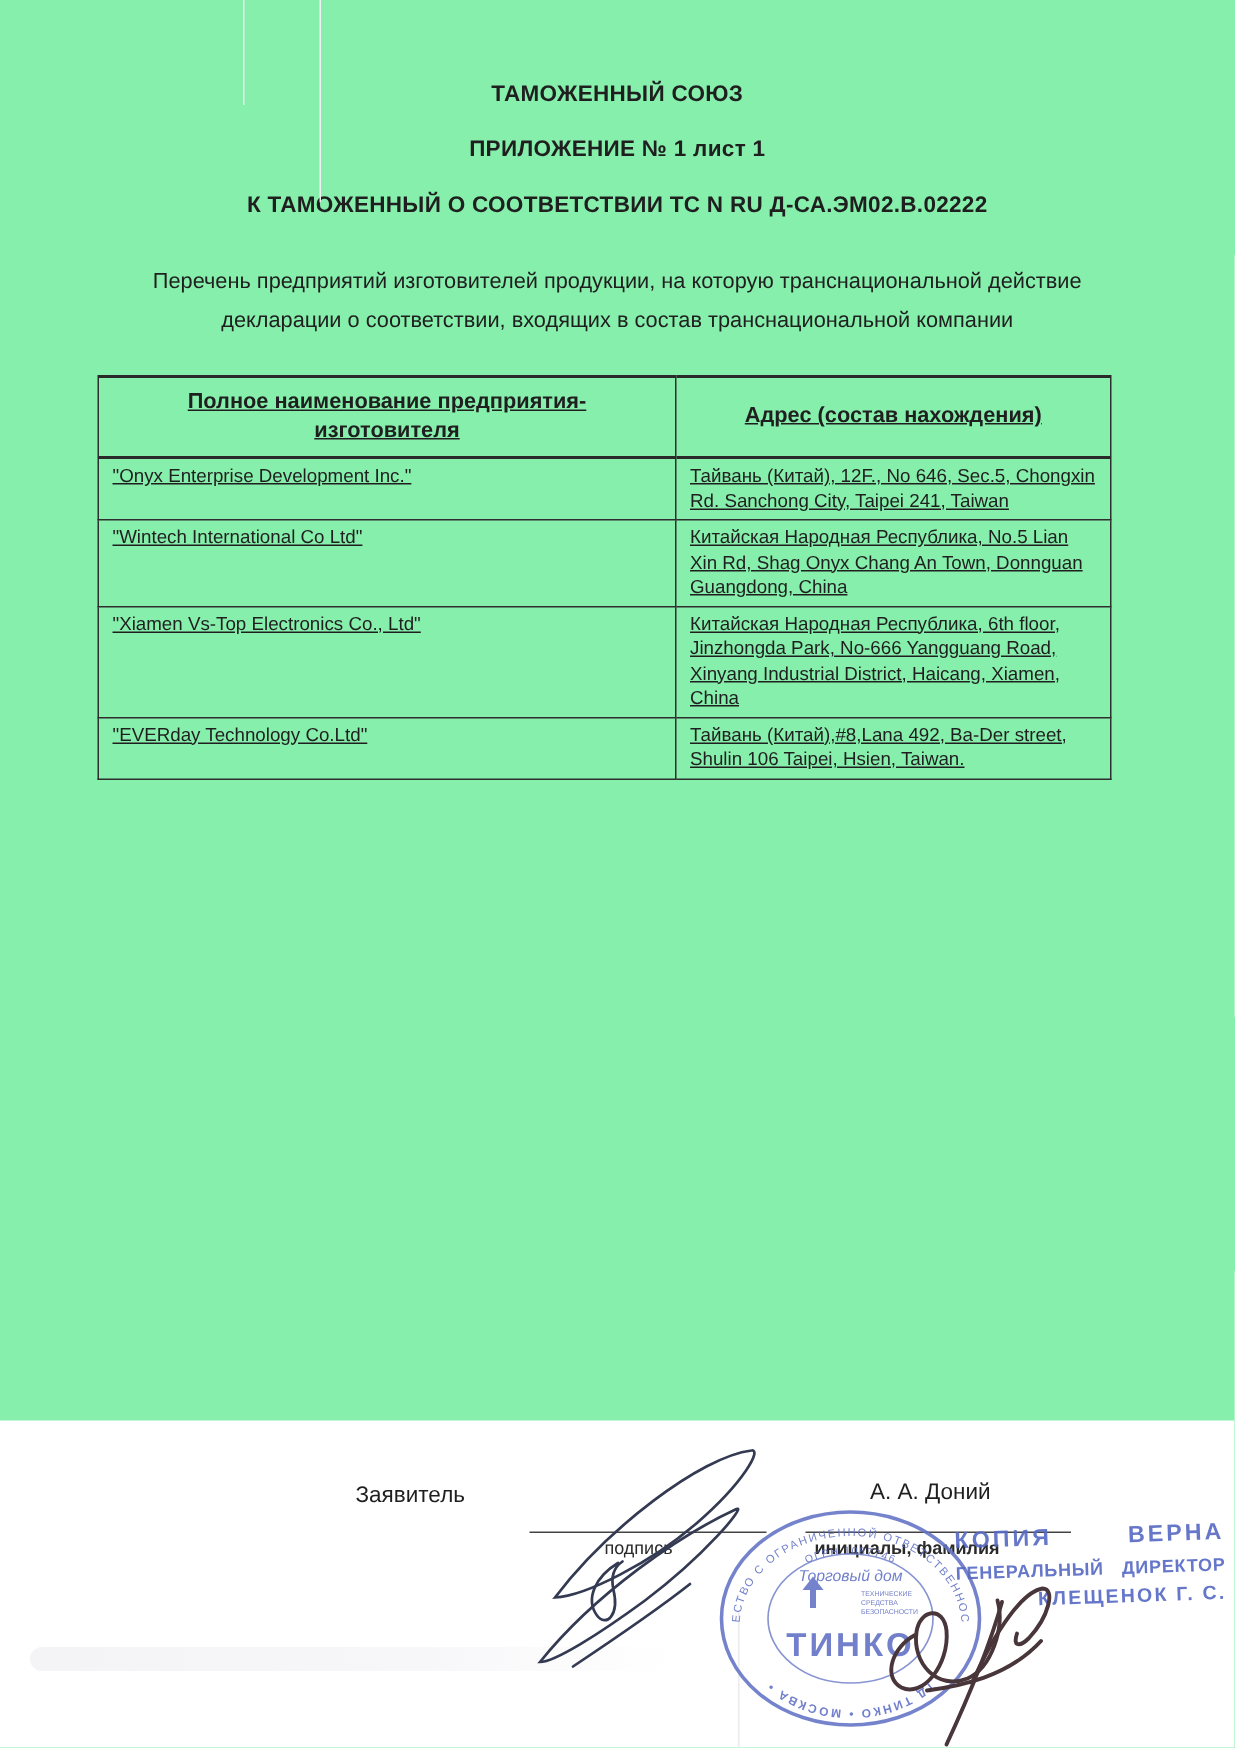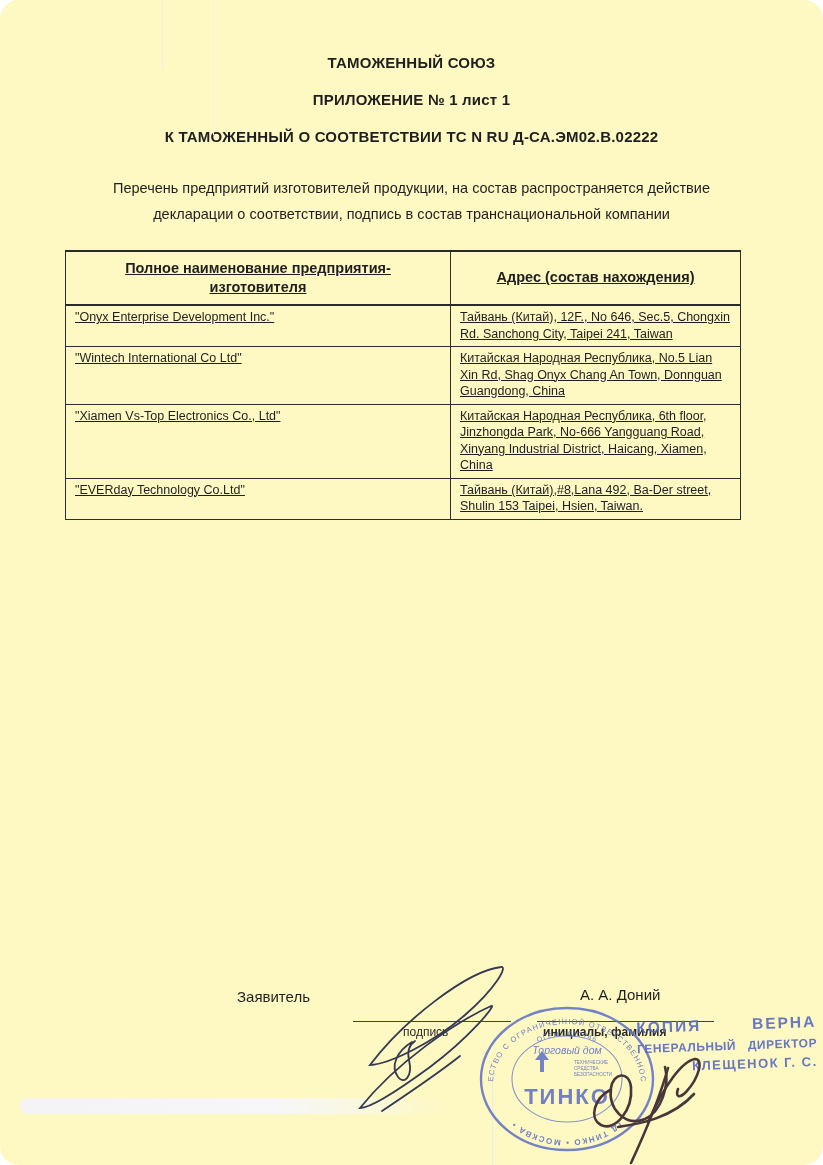--- a/index.html
+++ b/index.html
@@ -4,21 +4,21 @@
 <style>
   html,body{margin:0;padding:0;}
   body{
     width:823px;height:1165px;
     background:#ffffff;
     font-family:"Liberation Sans", sans-serif;
     color:#1f1f1f;
     position:relative;
     overflow:hidden;
   }
-  .page{position:relative;width:823px;height:1165px;background:#fef9c3;border-radius:19px;}
+  .page{position:relative;width:823px;height:947px;background:#86efac;}
 
   
   .scan-line{position:absolute;background:#ededed;width:1px;pointer-events:none;}
   .scan-line.a{left:162px;top:0;height:70px;}
   .scan-line.b{left:213px;top:0;height:135px;background:#f1f1f1;}
   .scan-line.c{left:492px;top:1075px;height:90px;background:#ebebee;}
   .scan-smudge{position:absolute;left:20px;top:1098px;width:430px;height:16px;
     background:linear-gradient(90deg,#f4f4f6, #f7f7f9 60%, transparent);border-radius:8px;pointer-events:none;}
 
   .doc-header{padding-top:54px;text-align:center;}
@@ -71,22 +71,22 @@
   <div class="scan-line b"></div>
   <div class="scan-line c"></div>
   <div class="scan-smudge"></div>
 
   <div class="doc-header">
     <div>ТАМОЖЕННЫЙ СОЮЗ</div>
     <div>ПРИЛОЖЕНИЕ № 1 лист 1</div>
     <div>К ТАМОЖЕННЫЙ О СООТВЕТСТВИИ ТС N RU Д-СА.ЭМ02.В.02222</div>
   </div>
 
-  <p class="intro"><span>Перечень предприятий изготовителей продукции, на состав распространяется действие</span><br>
-  <span>декларации о соответствии, подпись в состав транснациональной компании</span></p>
+  <p class="intro"><span>Перечень предприятий изготовителей продукции, на которую транснациональной действие</span><br>
+  <span>декларации о соответствии, входящих в состав транснациональной компании</span></p>
 
   <table class="mfr-table">
     <thead>
       <tr>
         <th>Полное наименование предприятия-изготовителя</th>
         <th>Адрес (состав нахождения)</th>
       </tr>
     </thead>
     <tbody>
     <tr>
@@ -99,21 +99,21 @@
       <td>Китайская Народная Республика, No.5 Lian Xin Rd, Shag  Onyx Chang An Town, Donnguan Guangdong, China</td>
     </tr>
 
     <tr>
       <td>"Xiamen Vs-Top Electronics Co., Ltd"</td>
       <td>Китайская Народная Республика, 6th floor, Jinzhongda Park, No-666 Yangguang Road, Xinyang Industrial District, Haicang, Xiamen, China</td>
     </tr>
 
     <tr>
       <td>"EVERday Technology Co.Ltd"</td>
-      <td>Тайвань (Китай),#8,Lana 492, Ba-Der street, Shulin 153 Taipei, Hsien,  Taiwan.</td>
+      <td>Тайвань (Китай),#8,Lana 492, Ba-Der street, Shulin 106 Taipei, Hsien,  Taiwan.</td>
     </tr>
   </tbody>
   </table>
 
   <span class="sig-label">Заявитель</span>
   <div class="sig-line left"></div>
   <div class="sig-line right"></div>
   <span class="sig-caption podpis">подпись</span>
   <span class="sig-caption initials">инициалы, фамилия</span>
   <span class="sig-name">А. А. Доний</span>

